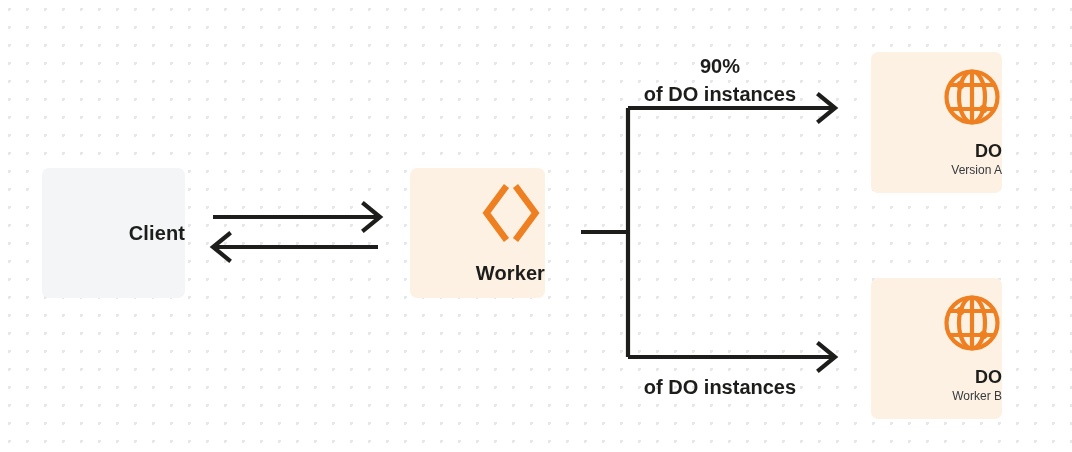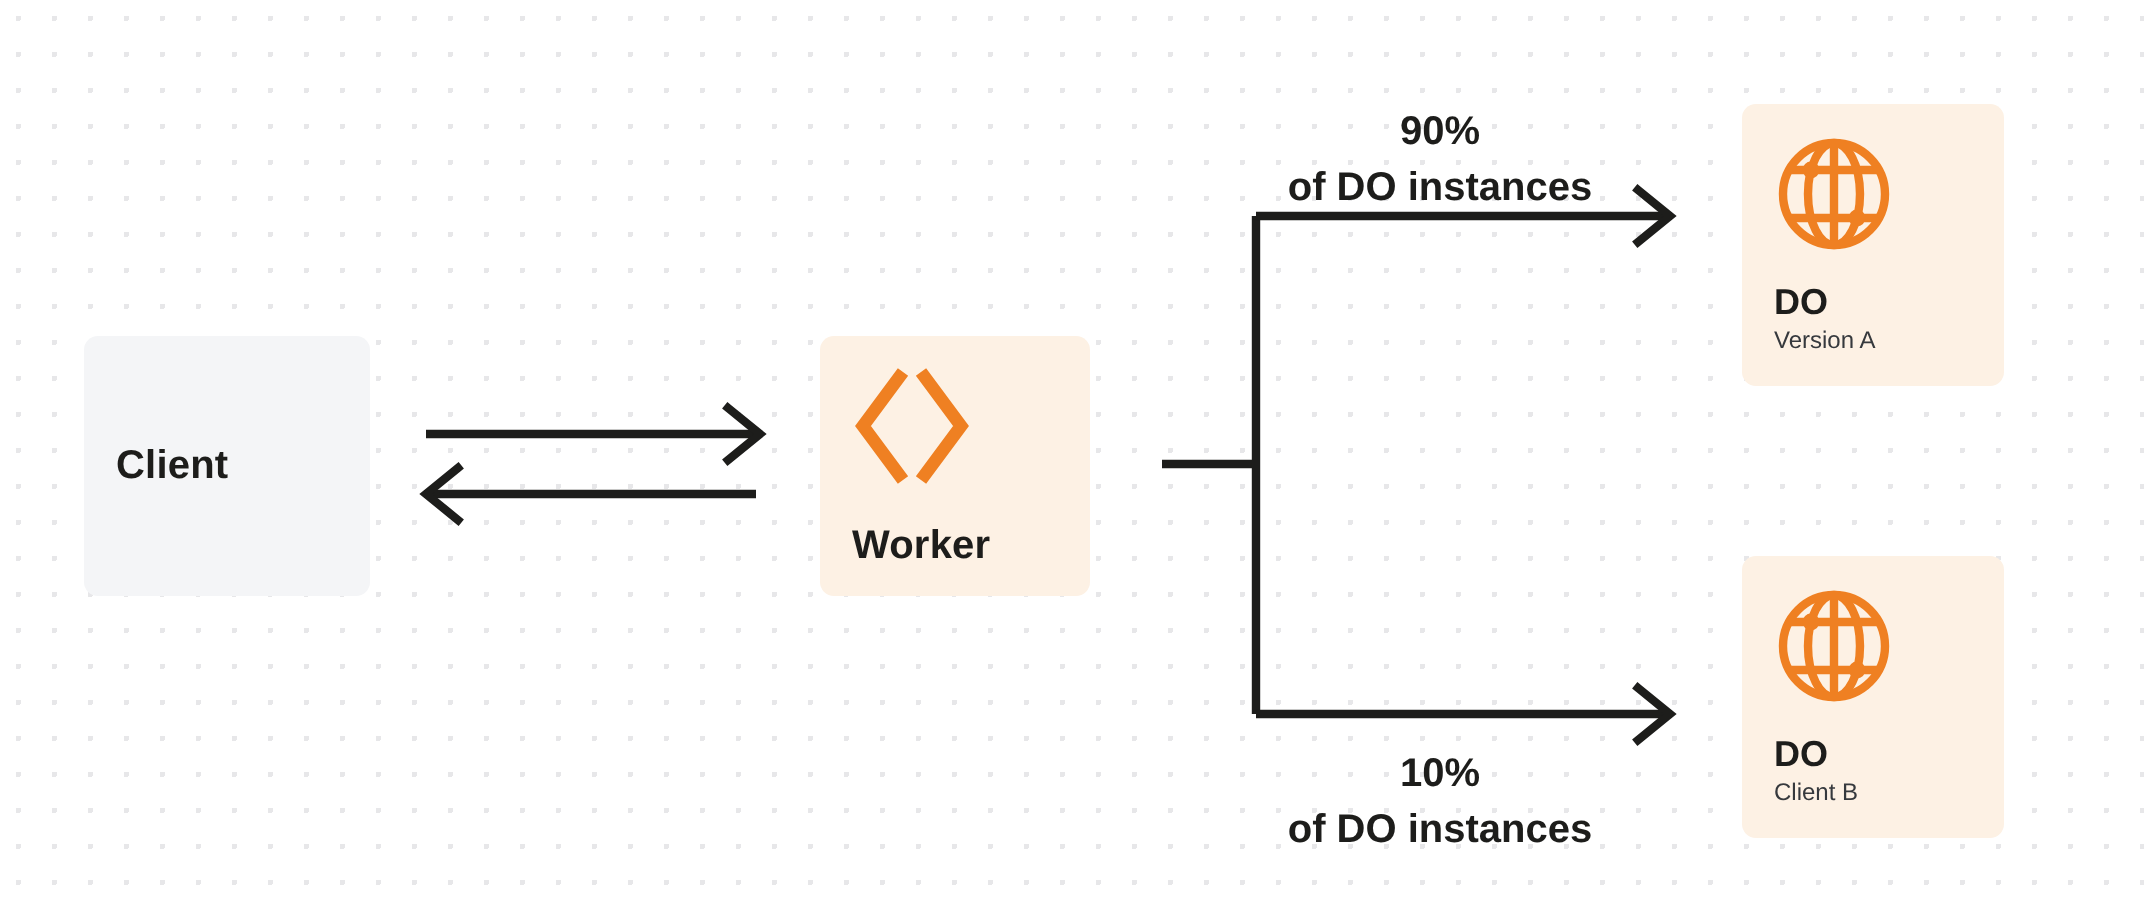--- a/index.html
+++ b/index.html
@@ -22,23 +22,22 @@
     height: 452px;
   }
 
   
   .node {
     position: absolute;
     box-sizing: border-box;
     border-radius: 7px;
     display: flex;
     flex-direction: column;
-    align-items: flex-start;
+    align-items: flex-end;
     justify-content: center;
-    padding-left: 16px;
   }
   .node-client {
     left: 42px;
     top: 168px;
     width: 143px;
     height: 130px;
     background: #f4f5f7;
   }
   .node-worker {
     left: 410px;
@@ -196,26 +195,25 @@
           <line x1="30" y1="4.5" x2="30" y2="55.5"></line>
           <ellipse cx="30" cy="30" rx="13" ry="25.5"></ellipse>
           <line x1="7.5" y1="18" x2="52.5" y2="18"></line>
           <line x1="7.5" y1="42" x2="52.5" y2="42"></line>
         </g>
         <circle cx="18.5" cy="18" r="4.2" fill="#ef8022"></circle>
         <circle cx="41.5" cy="42" r="4.2" fill="#ef8022"></circle>
       </svg>
     </span>
     <span class="node-title-sm">DO</span>
-    <span class="node-sub">Client B</span>
+    <span class="node-sub">Worker B</span>
   </div>
 
   <div class="edge-label edge-label-top">
     <div>90%</div>
     <div>of DO instances</div>
   </div>
 
   <div class="edge-label edge-label-bottom">
-    <div>10%</div>
     <div>of DO instances</div>
   </div>
 
 </div>
 
 </body></html>

